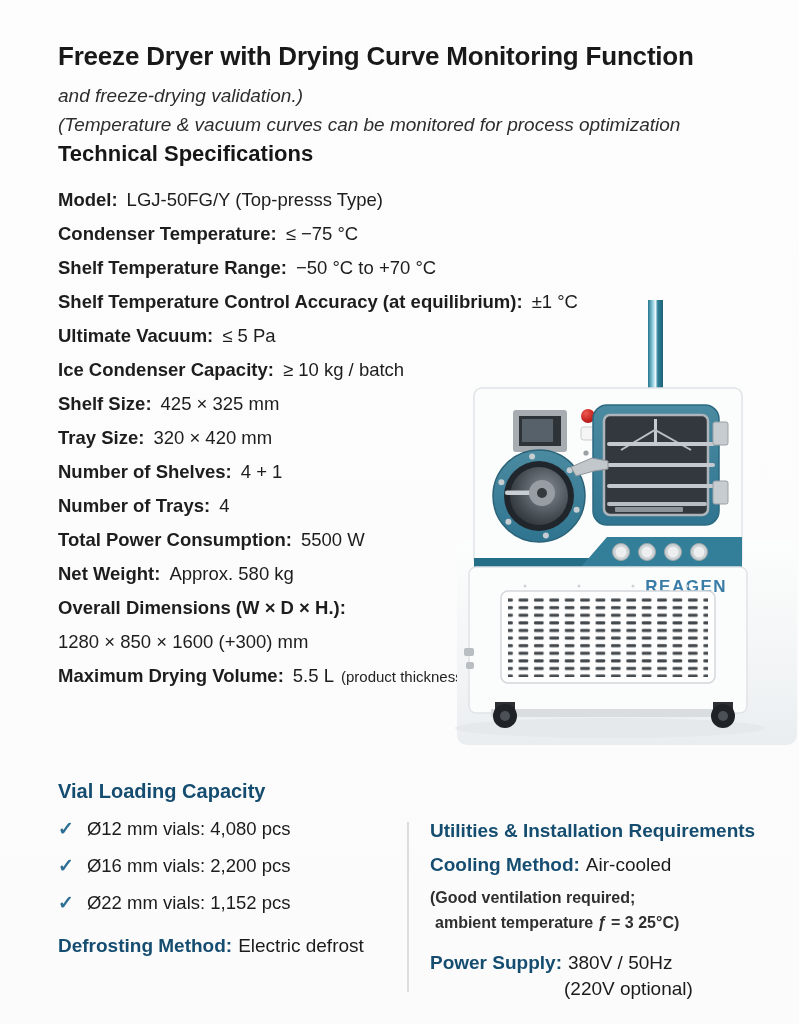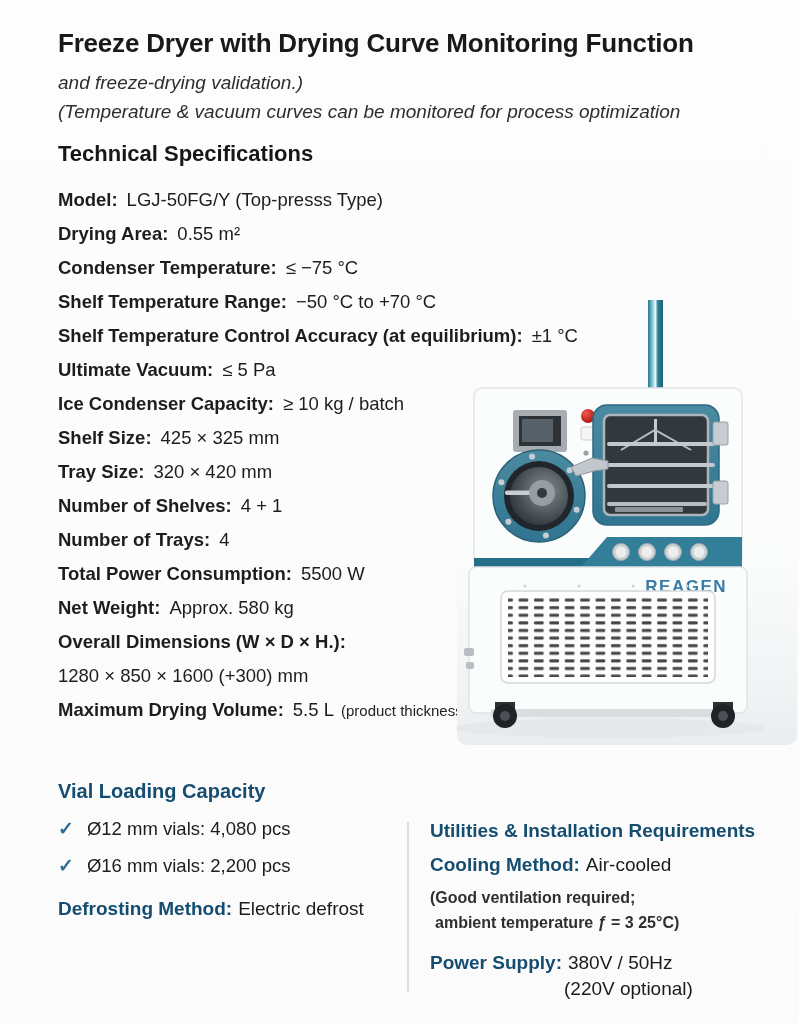--- a/index.html
+++ b/index.html
@@ -1,20 +1,20 @@
 <!DOCTYPE html>
 <html><head>
 <meta charset="utf-8">
 <style>
   * { margin:0; padding:0; box-sizing:border-box; }
   html,body { width:799px; height:1024px; background:#fdfdfd; overflow:hidden; }
   body { font-family:"Liberation Sans", sans-serif; color:#1e1e1e; }
   .page { position:relative; width:799px; height:1024px; background:linear-gradient(180deg,#fdfdfd 0%,#fbfbfb 100%); }
 
-  .header { position:absolute; left:58px; top:28px; width:700px; }
+  .header { position:absolute; left:58px; top:41px; width:700px; }
   .title { font-size:26px; font-weight:700; color:#191919; letter-spacing:-0.2px; }
   .subtitle { margin-top:9px; font-size:19px; font-style:italic; color:#2e2e2e; line-height:29px; }
 
   .tech-heading { position:absolute; left:58px; top:141px; font-size:22px; font-weight:700; color:#171717; }
 
   .specs { position:absolute; left:58px; top:183px; width:620px; }
   .spec-row { height:34px; line-height:34px; font-size:18.5px; white-space:nowrap; }
   .spec-label { font-weight:600; color:#1d1d1d; }
   .spec-value { color:#1d1d1d; margin-left:9px; }
   .spec-note { font-size:15px; color:#232323; margin-left:7px; }
@@ -50,21 +50,20 @@
     <div class="subtitle">
       <div>and freeze-drying validation.)</div>
       <div>(Temperature &amp; vacuum curves can be monitored for process optimization</div>
     </div>
   </div>
 
   <div class="tech-heading">Technical Specifications</div>
 
   <div class="specs">
     <div class="spec-row"><span class="spec-label">Model:</span><span class="spec-value">LGJ-50FG/Y (Top-presss Type)</span></div>
-    <div class="spec-row"><span class="spec-label">Drying Area:</span><span class="spec-value">0.55 m²</span></div>
     <div class="spec-row"><span class="spec-label">Condenser Temperature:</span><span class="spec-value">≤ −75 °C</span></div>
     <div class="spec-row"><span class="spec-label">Shelf Temperature Range:</span><span class="spec-value">−50 °C to +70 °C</span></div>
     <div class="spec-row"><span class="spec-label">Shelf Temperature Control Accuracy (at equilibrium):</span><span class="spec-value">±1 °C</span></div>
     <div class="spec-row"><span class="spec-label">Ultimate Vacuum:</span><span class="spec-value">≤ 5 Pa</span></div>
     <div class="spec-row"><span class="spec-label">Ice Condenser Capacity:</span><span class="spec-value">≥ 10 kg / batch</span></div>
     <div class="spec-row"><span class="spec-label">Shelf Size:</span><span class="spec-value">425 × 325 mm</span></div>
     <div class="spec-row"><span class="spec-label">Tray Size:</span><span class="spec-value">320 × 420 mm</span></div>
     <div class="spec-row"><span class="spec-label">Number of Shelves:</span><span class="spec-value">4 + 1</span></div>
     <div class="spec-row"><span class="spec-label">Number of Trays:</span><span class="spec-value">4</span></div>
     <div class="spec-row"><span class="spec-label">Total Power Consumption:</span><span class="spec-value">5500 W</span></div>
@@ -198,20 +197,21 @@
         <circle cx="268" cy="416" r="12" fill="#1f2327"></circle>
           <circle cx="268" cy="416" r="5" fill="#4a5055"></circle>
       </g>
     </svg>
   </div>
 
   <div class="bottom-left">
     <div class="section-heading">Vial Loading Capacity</div>
     <div class="vial-item"><span class="check">✓</span><span>Ø12 mm vials: 4,080 pcs</span></div>
     <div class="vial-item"><span class="check">✓</span><span>Ø16 mm vials: 2,200 pcs</span></div>
+    <div class="vial-item"><span class="check">✓</span><span>Ø22 mm vials: 1,152 pcs</span></div>
     <div class="kv-line"><span class="kv-label">Defrosting Method:</span><span class="kv-value">Electric defrost</span></div>
   </div>
 
   <div class="divider"></div>
 
   <div class="bottom-right">
     <div class="util-heading">Utilities &amp; Installation Requirements</div>
     <div class="kv-line cool-line" style="margin-top:12px;"><span class="kv-label">Cooling Method:</span><span class="kv-value">Air-cooled</span></div>
     <div class="note-line note-1">(Good ventilation required;</div>
     <div class="note-line note-2">ambient temperature ƒ = 3 25°C)</div>

